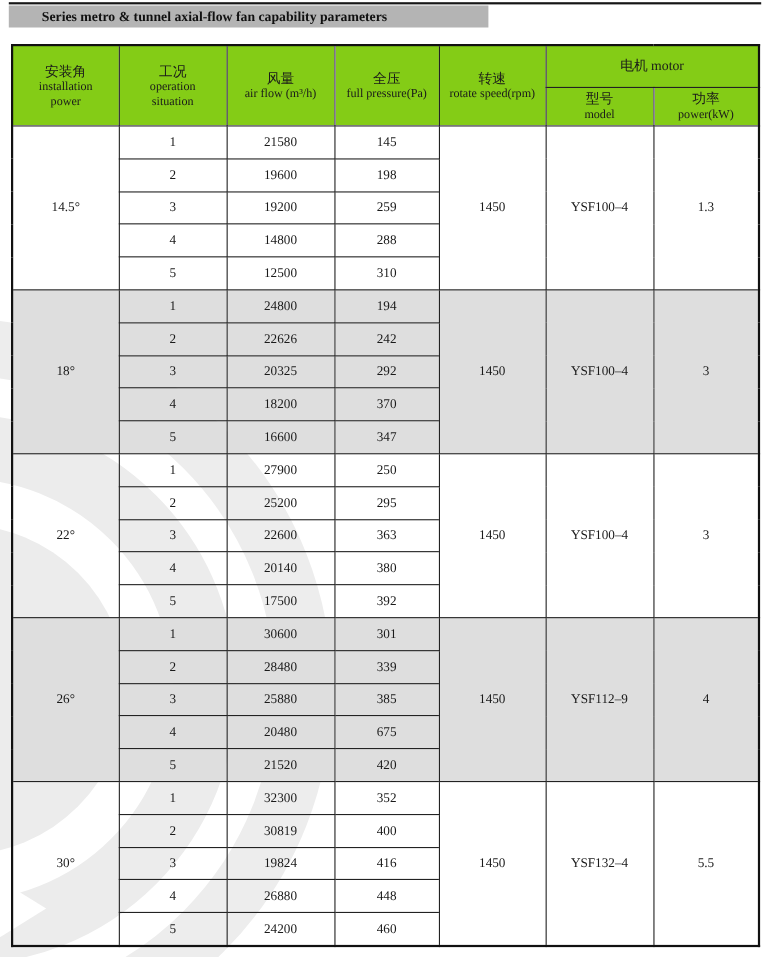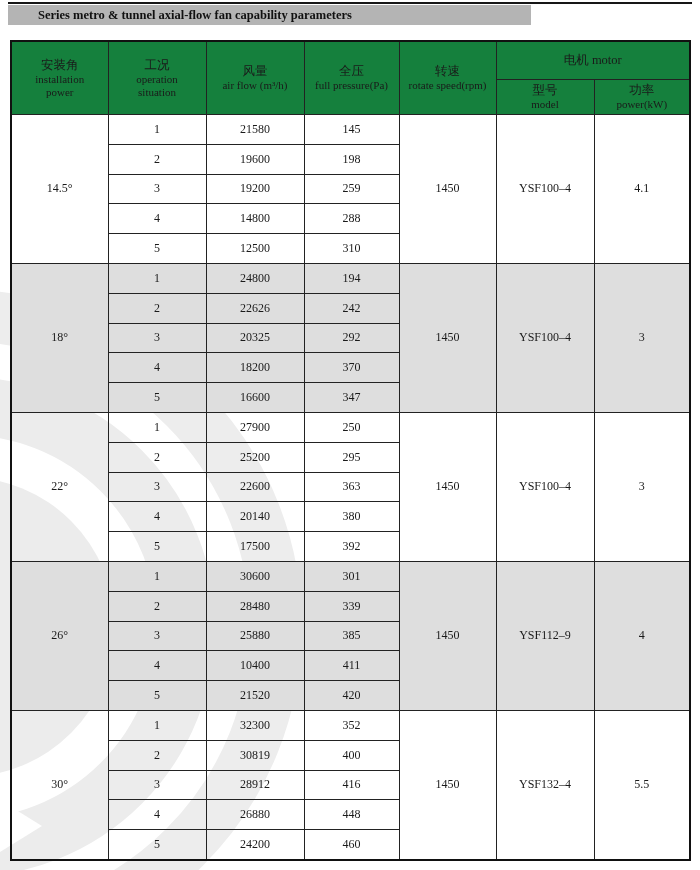--- a/index.html
+++ b/index.html
@@ -42,39 +42,39 @@
   .content { position: relative; z-index: 1; }
   .title {
     margin: 0; padding: 7px 0 0 8px;
     font-size: 18px; font-weight: bold; letter-spacing: .5px;
     line-height: 22px; color: #111;
   }
   .title-rule {
     margin: 2px 8px 0 8px; height: 2px; background: #161616;
   }
   .subtitle-bar {
-    margin: 1px 0 0 8px; width: 523px; height: 20px;
+    margin: 1px 0 0 8px; width: 436px; height: 20px;
     background: #b4b4b4; box-sizing: border-box;
     padding-left: 30px; line-height: 20px;
     font-size: 12.5px; font-weight: bold; color: #111;
   }
 
   
   .tbl-wrap { margin: 15px 0 0 10px; }
   table.params {
     border-collapse: collapse; table-layout: fixed;
     width: 679px; background: transparent;
     border: 2px solid #111;
   }
   .params th, .params td {
     border: 1px solid #222;
     text-align: center; vertical-align: middle;
     padding: 0; overflow: hidden;
   }
-  .params thead th { background: #15803d; font-weight: normal; }
+  .params thead th { background: #84cc16; font-weight: normal; }
   .params thead tr.h1 th { height: 37px; }
   .params thead tr.h2 th { height: 34px; }
   .hdr-cn { font-size: 12.5px; line-height: 15px; }
   .hdr-en { font-size: 11px; line-height: 13px; white-space: pre-line; }
   .params tbody td { height: 28.8px; font-size: 12px; background: transparent; }
   .params tbody td.shaded { background: #dedede; }
 </style>
 </head>
 <body>
 
@@ -144,21 +144,21 @@
           </tr>
         </thead>
         <tbody>
             <tr>
               <td rowspan="5">14.5°</td>
               <td>1</td>
               <td>21580</td>
               <td>145</td>
               <td rowspan="5">1450</td>
               <td rowspan="5">YSF100–4</td>
-              <td rowspan="5">4.1</td>
+              <td rowspan="5">1.3</td>
             </tr>
             <tr>
               <td>2</td>
               <td>19600</td>
               <td>198</td>
             </tr>
             <tr>
               <td>3</td>
               <td>19200</td>
               <td>259</td>
@@ -245,22 +245,22 @@
               <td class="shaded">28480</td>
               <td class="shaded">339</td>
             </tr>
             <tr>
               <td class="shaded">3</td>
               <td class="shaded">25880</td>
               <td class="shaded">385</td>
             </tr>
             <tr>
               <td class="shaded">4</td>
-              <td class="shaded">10400</td>
-              <td class="shaded">411</td>
+              <td class="shaded">20480</td>
+              <td class="shaded">675</td>
             </tr>
             <tr>
               <td class="shaded">5</td>
               <td class="shaded">21520</td>
               <td class="shaded">420</td>
             </tr>
             <tr>
               <td rowspan="5">30°</td>
               <td>1</td>
               <td>32300</td>
@@ -269,21 +269,21 @@
               <td rowspan="5">YSF132–4</td>
               <td rowspan="5">5.5</td>
             </tr>
             <tr>
               <td>2</td>
               <td>30819</td>
               <td>400</td>
             </tr>
             <tr>
               <td>3</td>
-              <td>28912</td>
+              <td>19824</td>
               <td>416</td>
             </tr>
             <tr>
               <td>4</td>
               <td>26880</td>
               <td>448</td>
             </tr>
             <tr>
               <td>5</td>
               <td>24200</td>

